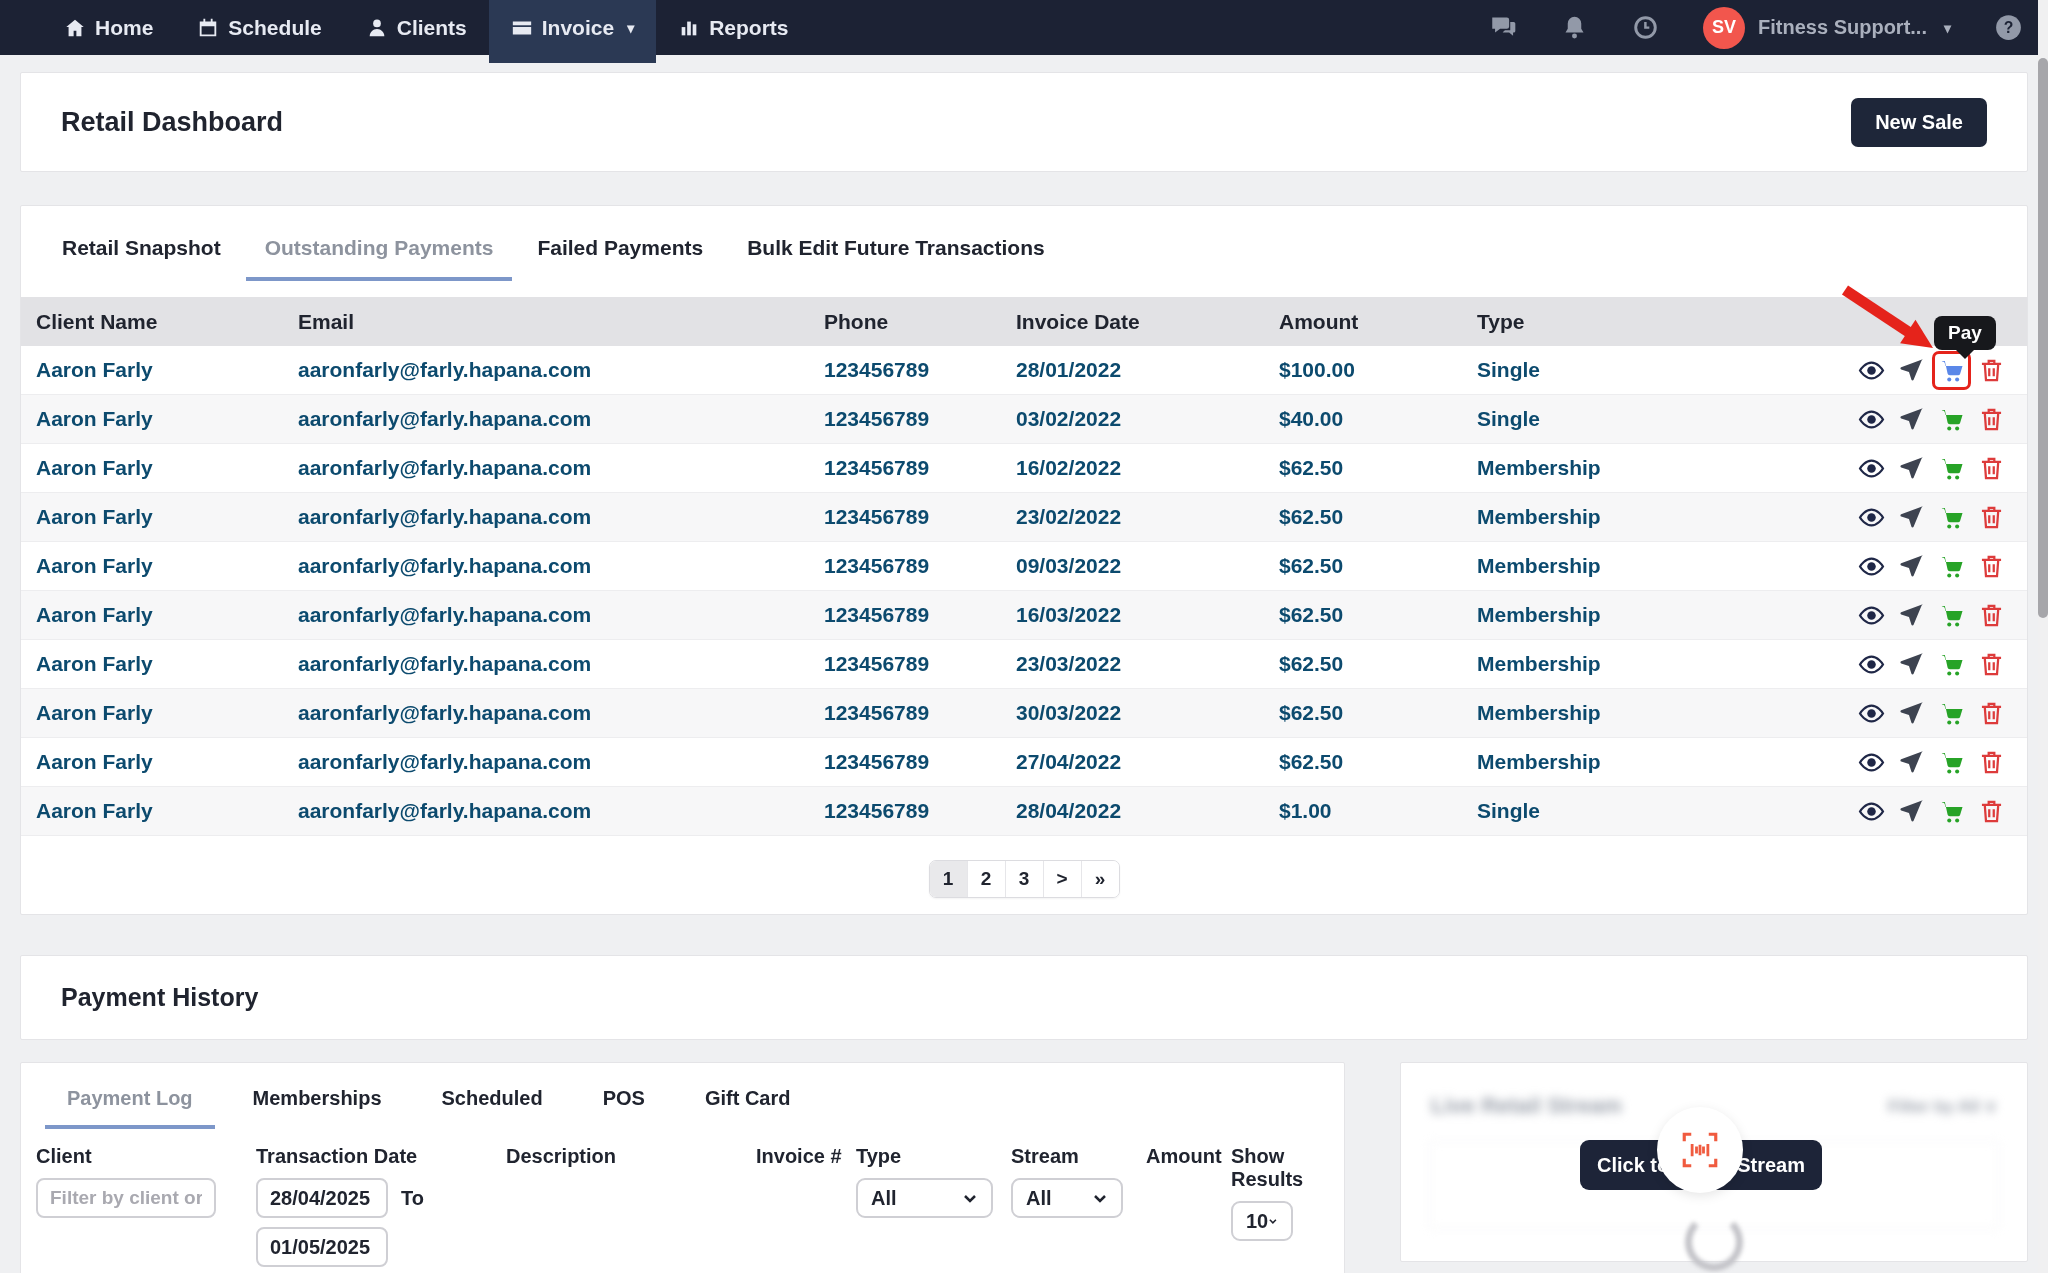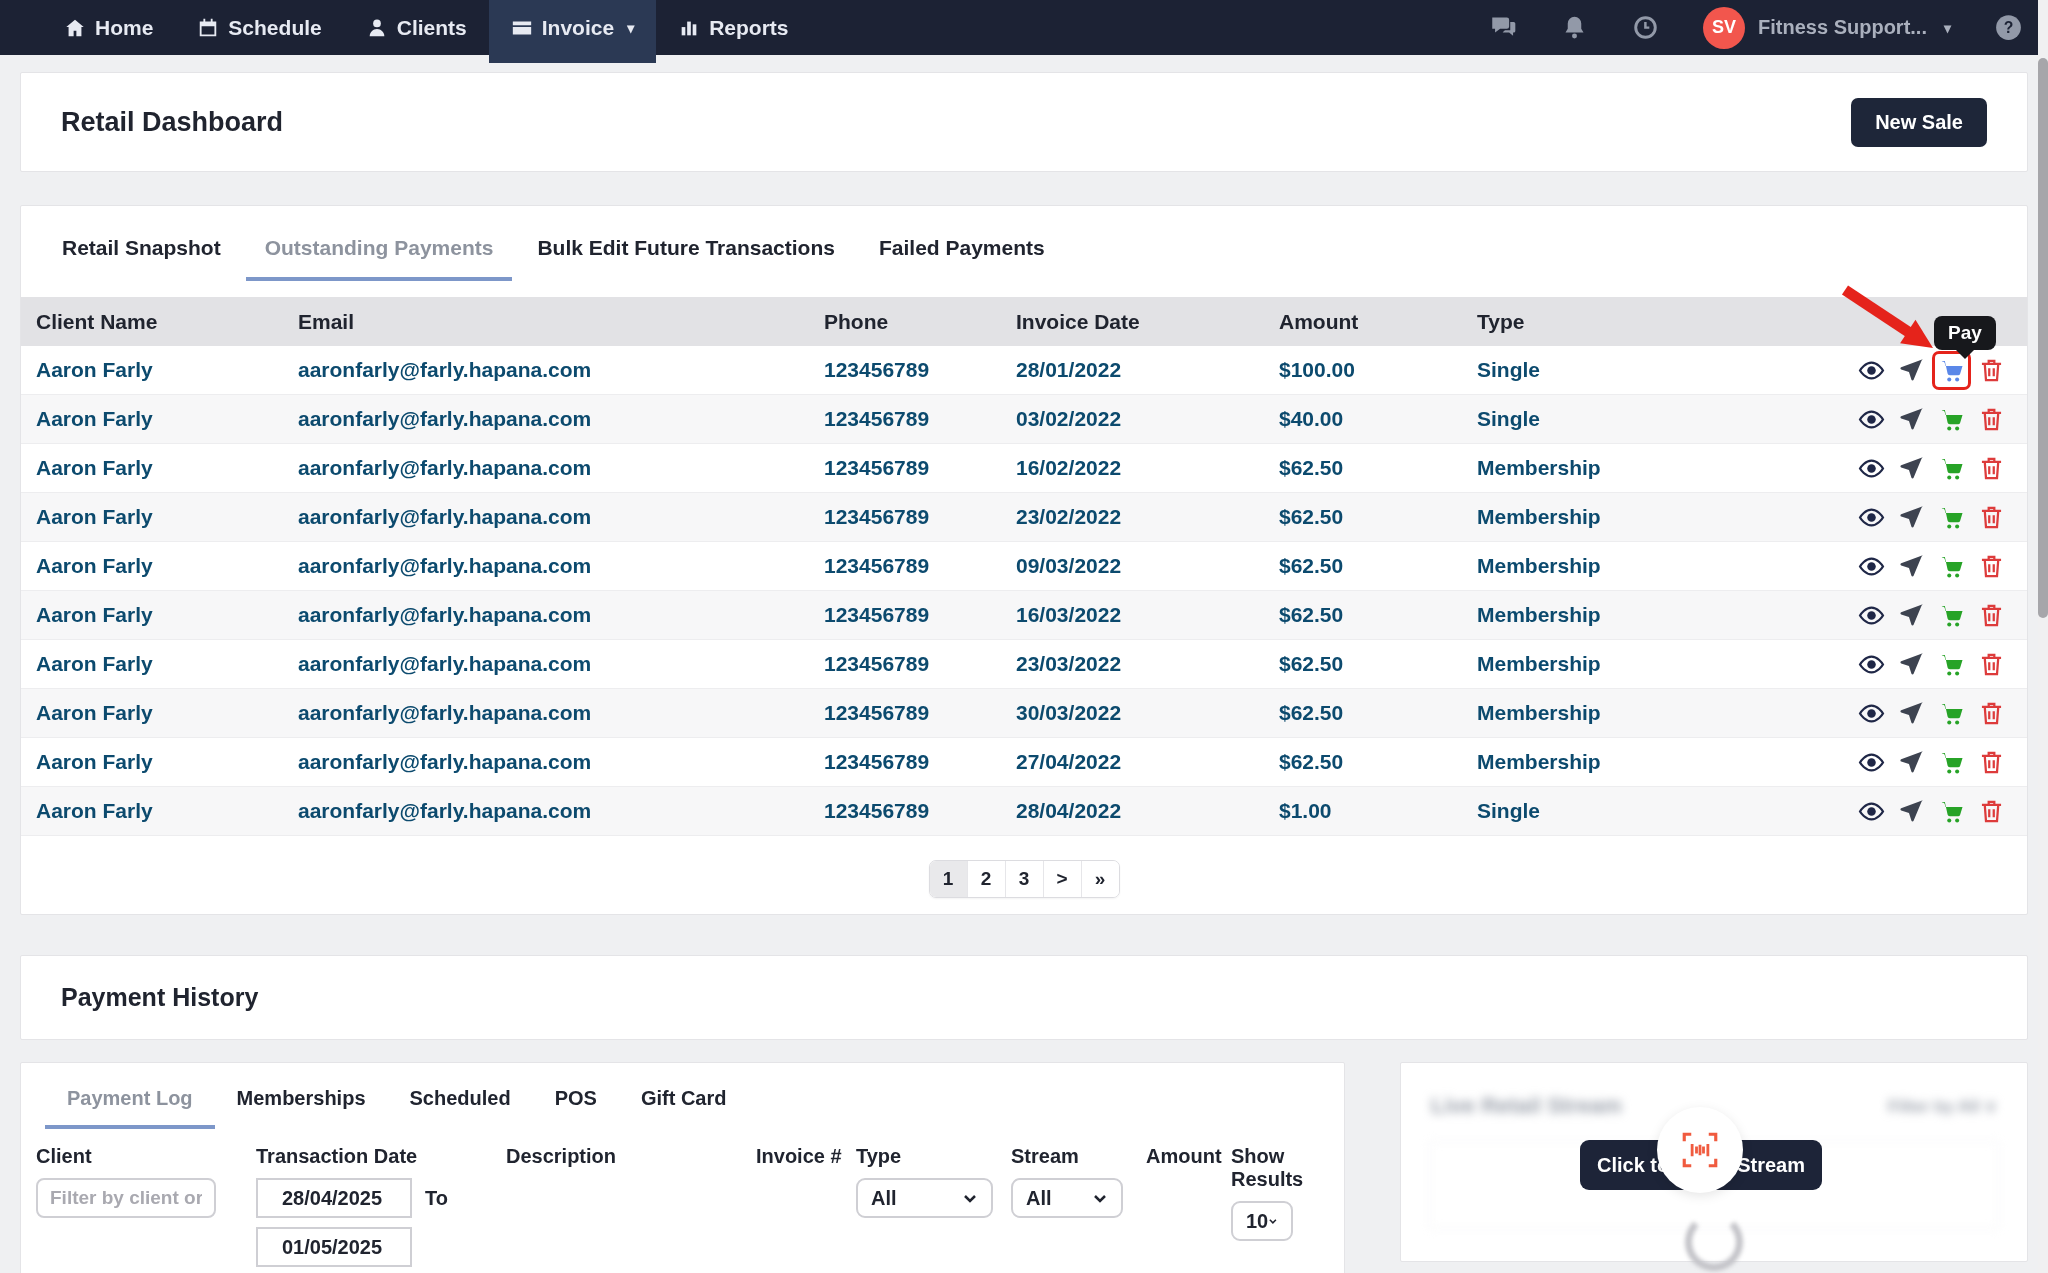--- a/index.html
+++ b/index.html
@@ -54,31 +54,31 @@
   .page-btn:last-child{border-right:none;}
   .page-btn.active{background:#e9e9eb;}
 
   .ph-card{margin:40px 20px 0;height:85px;display:flex;align-items:center;padding:0 40px;
            box-sizing:border-box;}
   .ph-card h2{font-size:25px;font-weight:700;margin:0;}
 
   
   .bottom{margin:22px 20px 0;display:flex;gap:55px;align-items:flex-start;}
   .log-card{width:1325px;box-sizing:border-box;padding-top:16px;height:300px;overflow:hidden;}
-  .log-tabs{display:flex;gap:0;padding:0 24px;}
+  .log-tabs{display:flex;gap:16px;padding:0 24px;}
   .log-tabs .tab{font-size:20px;padding:8px 22px 15px;}
   .filter-grid{display:grid;grid-template-columns:220px 250px 250px 100px 155px 135px 85px auto;
                padding:16px 0 0 15px;font-size:20px;align-items:start;}
   .f-label{font-weight:700;display:block;margin-bottom:10px;}
   .client-input{width:152px;height:36px;border:2px solid #cfcfd4;border-radius:8px;padding:0 12px;
                 font-family:inherit;font-weight:700;font-size:19px;color:#20242f;outline:none;}
   .client-input::placeholder{color:#a9a9b0;}
   .date-row{display:flex;align-items:center;gap:13px;}
-  .date-box{width:104px;height:36px;border:2px solid #cfcfd4;border-radius:0;display:flex;
-            align-items:center;padding:0 24px;font-weight:700;font-size:20px;background:#fff;cursor:pointer;}
+  .date-box{width:104px;height:36px;border:2px solid #cfcfd4;border-radius:8px;display:flex;
+            align-items:center;padding:0 12px;font-weight:700;font-size:20px;background:#fff;cursor:pointer;}
   .to{font-weight:700;font-size:20px;}
   .stack{display:flex;flex-direction:column;gap:9px;}
   .select{height:40px;border:2px solid #cfcfd4;border-radius:9px;display:flex;align-items:center;
           justify-content:space-between;padding:0 13px;font-weight:700;font-size:20px;
           background:#fff;cursor:pointer;box-sizing:border-box;}
   .select svg{width:16px;height:16px;stroke:#20242f;stroke-width:2.5;fill:none;}
   .w-type{width:137px;} .w-status{width:112px;} .w-show{width:62px;}
 
   .stream-card{width:628px;box-sizing:border-box;position:relative;height:200px;}
   .blurred{filter:blur(5px);}
@@ -183,22 +183,22 @@
 
   <section class="card header-card">
     <h1>Retail Dashboard</h1>
     <button class="new-sale">New Sale</button>
   </section>
 
   <section class="card main-card">
     <div class="tabs">
         <div class="tab">Retail Snapshot</div>
         <div class="tab active">Outstanding Payments</div>
+        <div class="tab">Failed Payments</div>
         <div class="tab">Bulk Edit Future Transactions</div>
-        <div class="tab">Failed Payments</div>
       </div>
 
     <div class="grid-row thead">
       <span>Client Name</span>
       <span>Email</span>
       <span>Phone</span>
       <span>Invoice Date</span>
       <span>Amount</span>
       <span>Type</span>
       <span></span>

